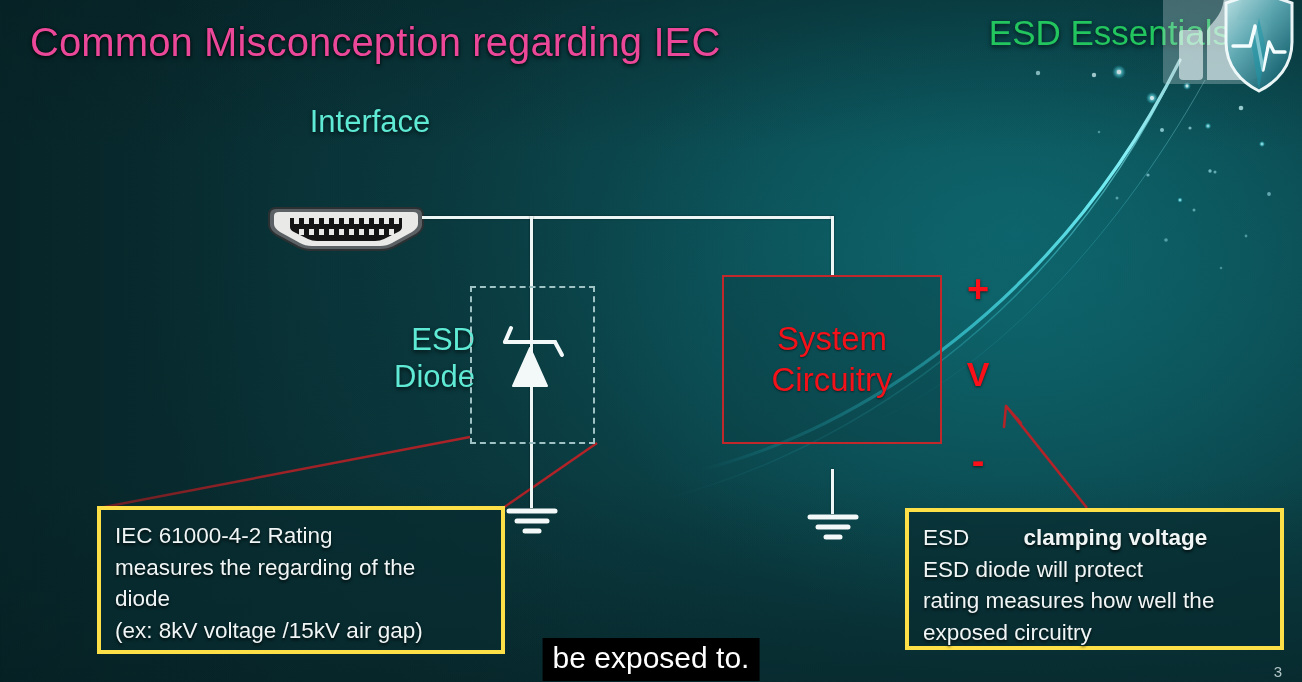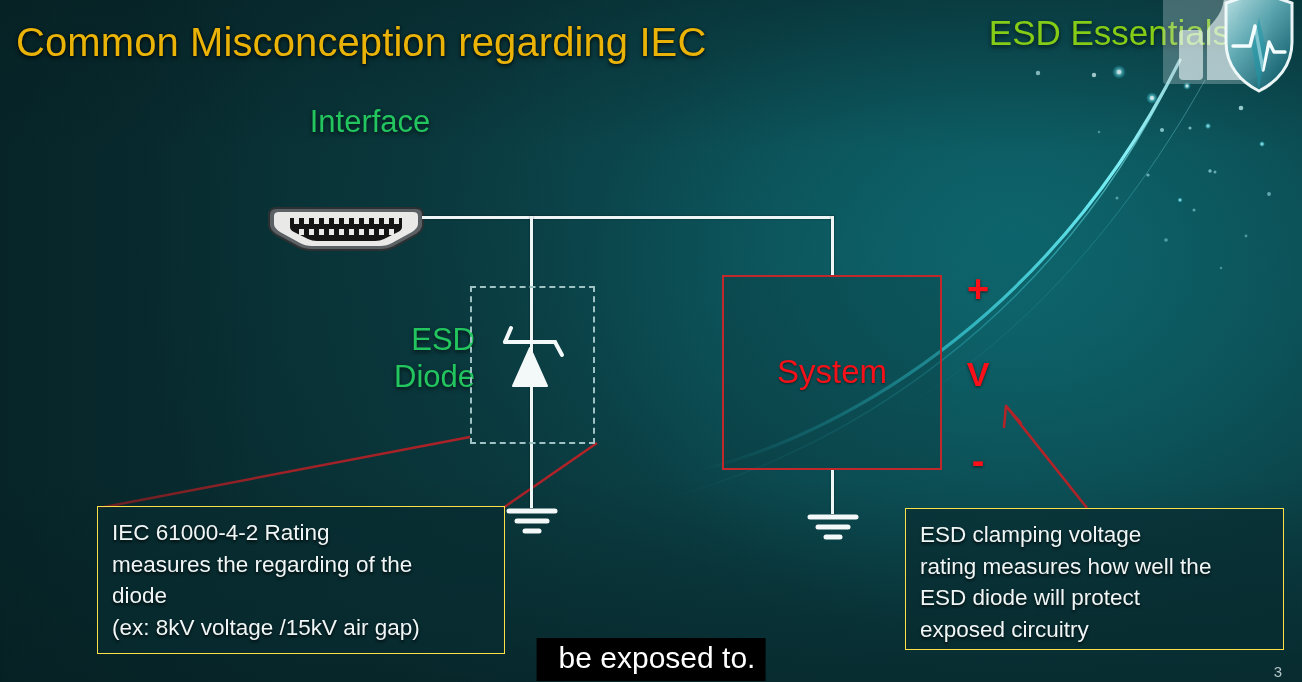--- a/index.html
+++ b/index.html
@@ -38,36 +38,36 @@
     opacity: .55;
     background-image:
       linear-gradient(92deg, rgba(255,255,255,0.022) 0 2px, rgba(0,0,0,0) 2px 26px),
       linear-gradient(88deg, rgba(0,0,0,0.05) 0 3px, rgba(0,0,0,0) 3px 41px);
   }
   .bg-svg { position: absolute; inset: 0; }
 
   
   .slide-title {
     position: absolute;
-    left: 16px;
+    left: 30px;
     top: 20px;
     font-size: 40px;
     font-weight: 400;
-    color: #eab308;
+    color: #ec4899;
     letter-spacing: .1px;
     text-shadow: 0 2px 4px rgba(0,0,0,.75), 0 0 2px rgba(0,0,0,.6);
     white-space: nowrap;
   }
   .brand-title {
     position: absolute;
     right: 72px;
     top: 13px;
     font-size: 35px;
     font-weight: 400;
-    color: #84cc16;
+    color: #22c55e;
     text-shadow: 0 2px 5px rgba(0,0,0,.7);
     white-space: nowrap;
   }
   .thumb-overlay {
     position: absolute;
     left: 1163px;
     top: -16px;
     width: 108px;
     height: 100px;
     background: rgba(205,222,224,0.30);
@@ -77,21 +77,21 @@
     position: absolute;
     right: 6px;
     top: -10px;
     width: 74px;
     height: 104px;
   }
 
   
   .lbl {
     position: absolute;
-    color: #22c55e;
+    color: #5eead4;
     text-shadow: 0 2px 4px rgba(0,0,0,.7);
     line-height: 1.18;
   }
   .lbl-interface {
     left: 270px; top: 104px;
     width: 200px;
     text-align: center;
     font-size: 31px;
   }
   .lbl-esd-diode {
@@ -116,21 +116,21 @@
     position: absolute;
     left: 470px; top: 286px;
     width: 125px; height: 158px;
     border: 2px dashed #9fc2c4;
     box-sizing: border-box;
   }
 
   .sys-box {
     position: absolute;
     left: 722px; top: 275px;
-    width: 220px; height: 195px;
+    width: 220px; height: 169px;
     border: 2px solid #c0282c;
     box-sizing: border-box;
     display: flex;
     flex-direction: column;
     align-items: center;
     justify-content: center;
     background: rgba(8,46,50,0.25);
   }
   .sys-box span {
     color: #f4121a;
@@ -148,43 +148,43 @@
     text-align: center;
     width: 40px;
   }
   .pol-plus  { left: 958px; top: 268px; font-size: 38px; }
   .pol-v     { left: 958px; top: 355px; font-size: 34px; }
   .pol-minus { left: 958px; top: 440px; font-size: 38px; }
 
   
   .callout {
     position: absolute;
-    border: 1px solid #fde047;
+    border: 4px solid #fde047;
     box-sizing: border-box;
     background: rgba(9,45,49,0.72);
     color: #f0f5f5;
     padding: 10px 20px 8px 14px;
     font-size: 22.5px;
     line-height: 1.40;
     text-shadow: 0 2px 3px rgba(0,0,0,.75);
   }
-  .callout b { font-weight: normal; }
+  .callout b { font-weight: bold; margin-left: 48px; }
   .callout-left  { left: 97px;  top: 506px; width: 408px; height: 148px; }
   .callout-right { left: 905px; top: 508px; width: 379px; height: 142px; }
 
   
   .caption {
     position: absolute;
     left: 50%;
     transform: translateX(-50%);
     bottom: 1px;
     background: #000;
     color: #fff;
     font-size: 30px;
-    padding: 2px 10px 4px 22px;
+    padding: 2px 10px 4px 10px;
     line-height: 1.22;
     white-space: nowrap;
   }
 
   .page-num {
     position: absolute;
     right: 20px;
     bottom: 2px;
     color: #cfe0e0;
     font-size: 15px;
@@ -353,36 +353,37 @@
   </svg>
 
   <svg style="position:absolute; left:806px; top:511px;" width="54" height="34" viewBox="0 0 54 34">
     <path d="M4 6 L50 6" stroke="#f3f8f8" stroke-width="5" stroke-linecap="round"></path>
     <path d="M12 16 L42 16" stroke="#f3f8f8" stroke-width="5" stroke-linecap="round"></path>
     <path d="M20 26 L34 26" stroke="#f3f8f8" stroke-width="5" stroke-linecap="round"></path>
   </svg>
 
   <div class="sys-box">
     <span>System</span>
+    <span>Circuitry</span>
   </div>
 
   <div class="pol pol-plus">+</div>
   <div class="pol pol-v">V</div>
   <div class="pol pol-minus">-</div>
 
   <div class="callout callout-left">
     <div>IEC 61000-4-2 Rating</div>
     <div>measures the regarding of the</div>
     <div>diode</div>
     <div>(ex: 8kV voltage /15kV air gap)</div>
   </div>
 
   <div class="callout callout-right">
     <div><span>ESD </span><b>clamping voltage</b></div>
+    <div>ESD diode will protect</div>
     <div>rating measures how well the</div>
-    <div>ESD diode will protect</div>
     <div>exposed circuitry</div>
   </div>
 
   <div class="caption">be exposed to.</div>
   <div class="page-num">3</div>
 
 </div>
 
 </body></html>

